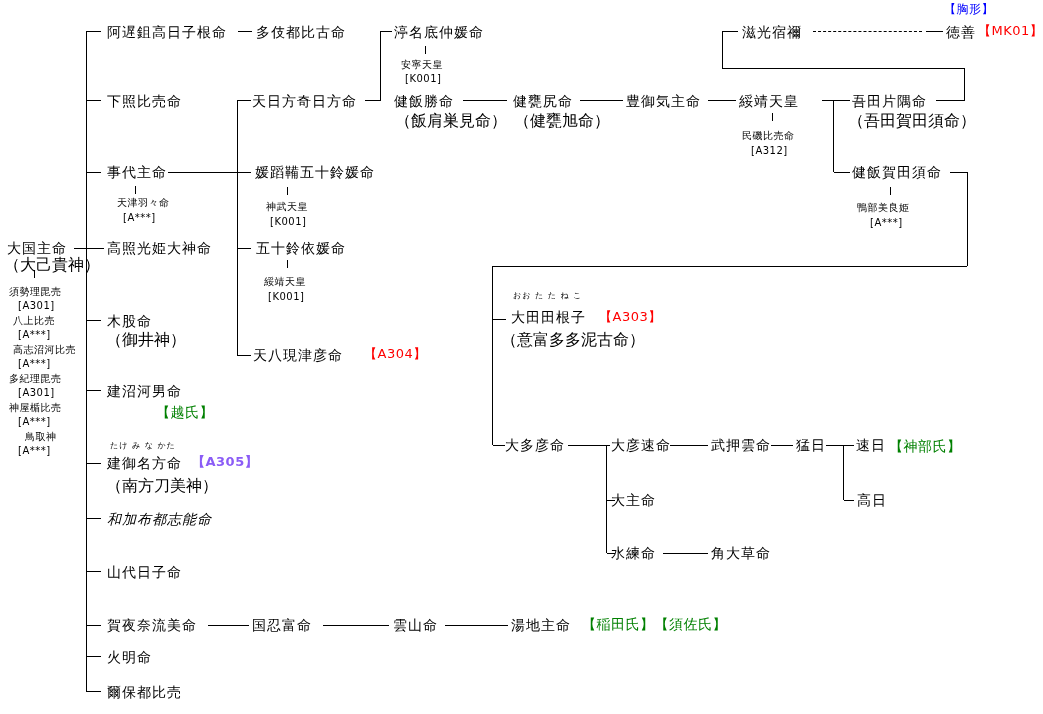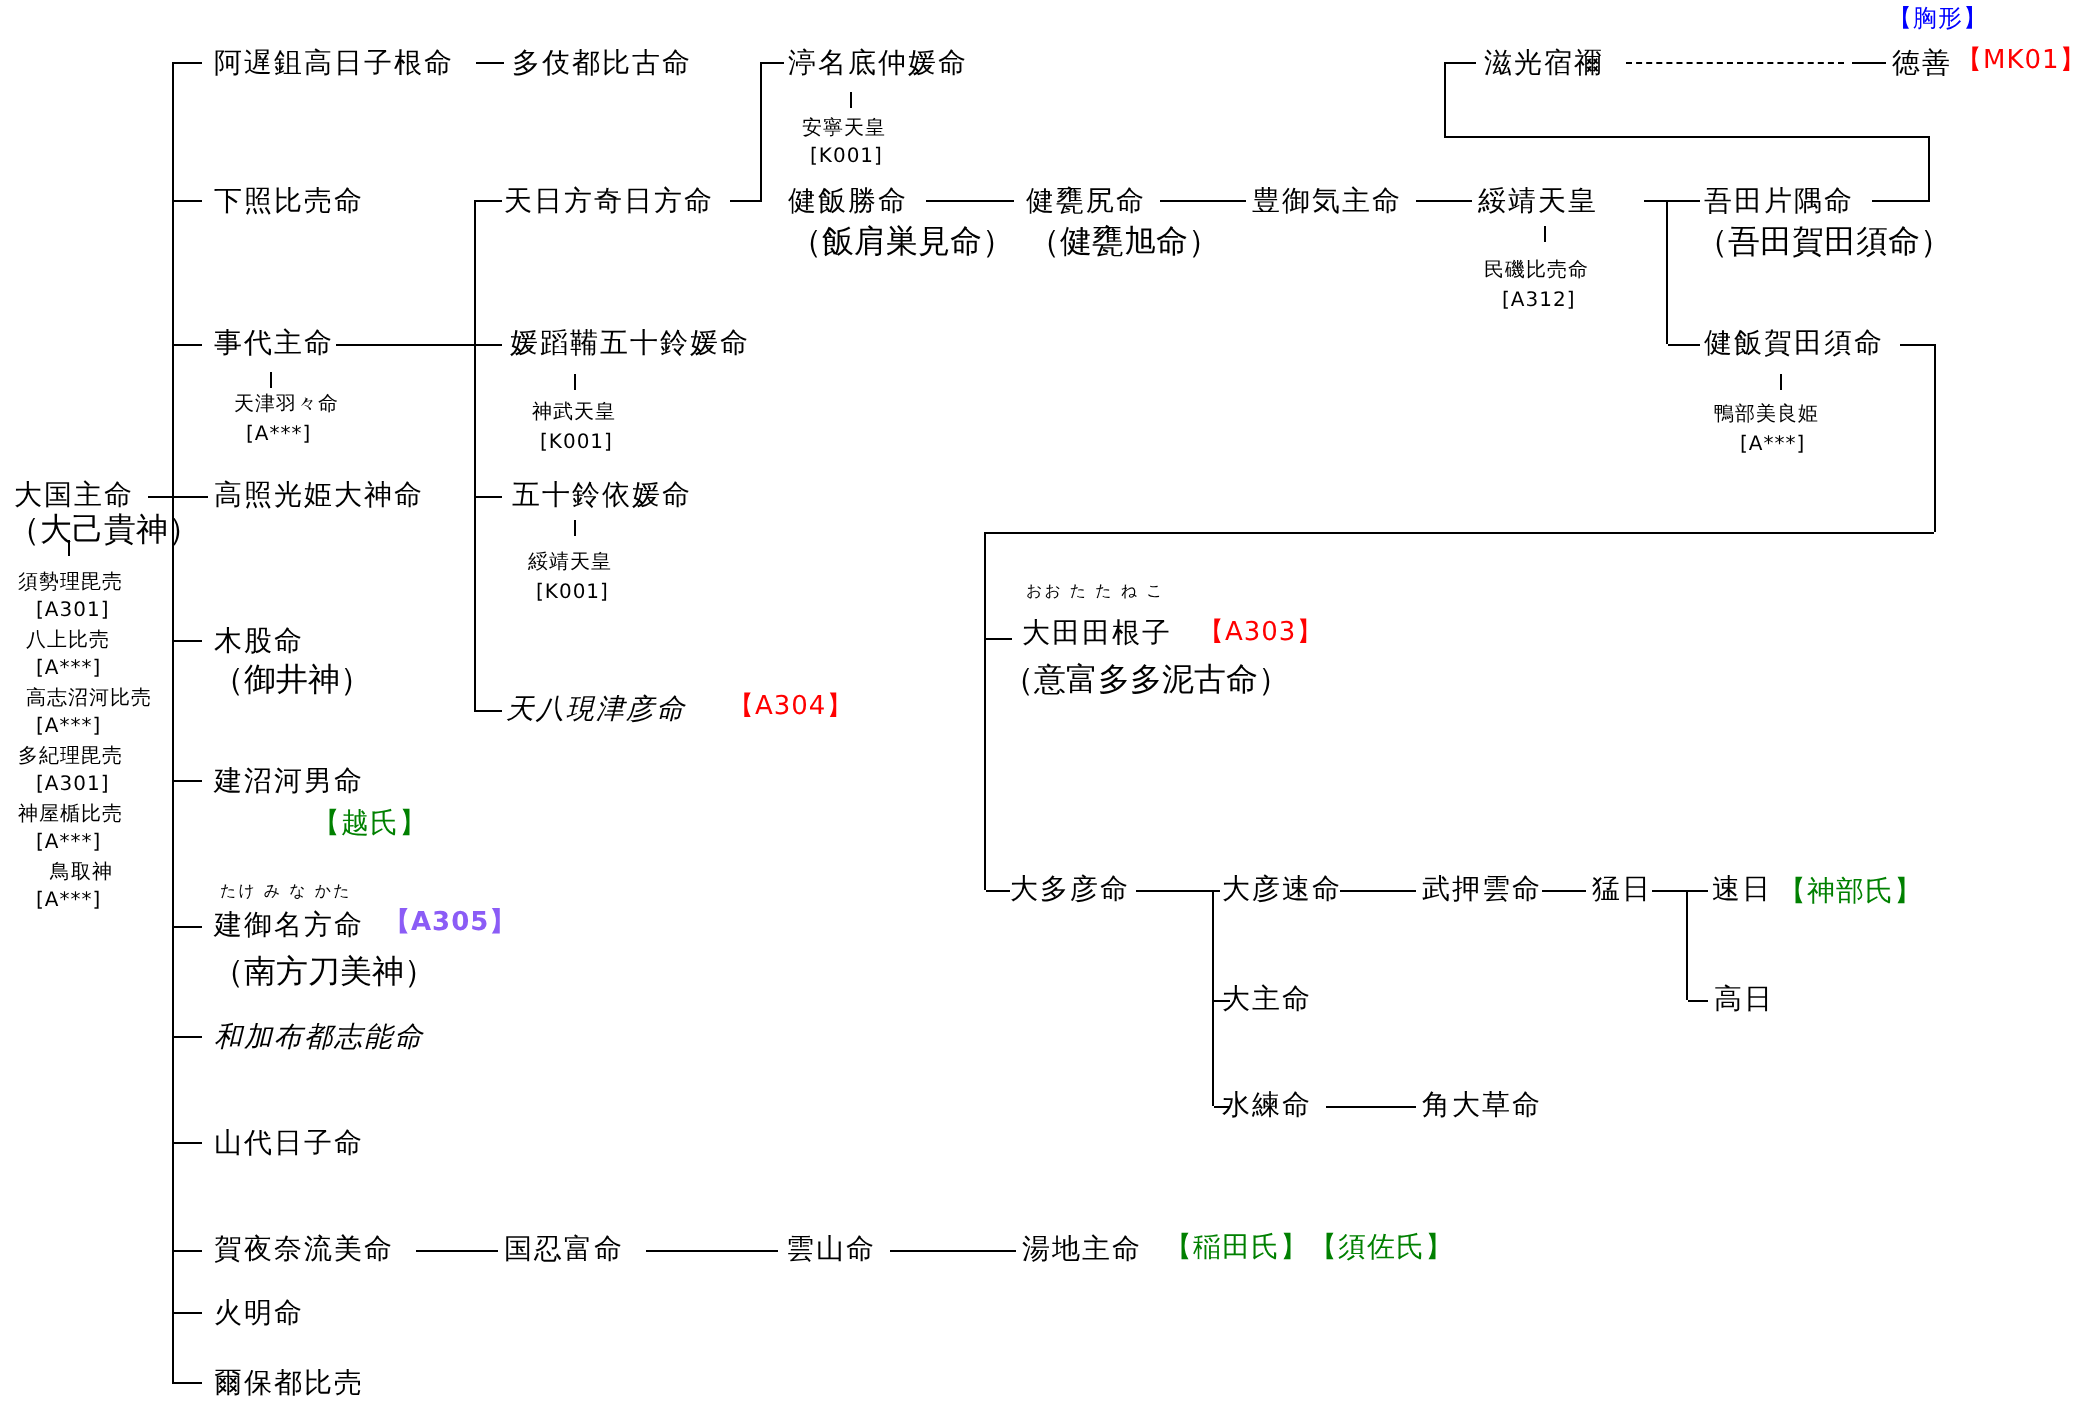--- a/index.html
+++ b/index.html
@@ -34,21 +34,21 @@
     <div class="node t-name" style="left: 739px; top: 94px;">綏靖天皇</div>
     <div class="node t-name" style="left: 852px; top: 94px;">吾田片隅命</div>
     <div class="node t-name" style="left: 107px; top: 165px;">事代主命</div>
     <div class="node t-name" style="left: 255px; top: 165px;">媛蹈鞴五十鈴媛命</div>
     <div class="node t-name" style="left: 852px; top: 165px;">健飯賀田須命</div>
     <div class="node t-name" style="left: 7px; top: 241px;">大国主命</div>
     <div class="node t-name" style="left: 107px; top: 241px;">高照光姫大神命</div>
     <div class="node t-name" style="left: 256px; top: 241px;">五十鈴依媛命</div>
     <div class="node t-name" style="left: 107px; top: 314px;">木股命</div>
     <div class="node t-name" style="left: 511px; top: 310px;">大田田根子</div>
-    <div class="node t-name" style="left: 253px; top: 348px; font-style: italic;">天八現津彦命</div>
+    <div class="node t-name" style="left: 253px; top: 348px;">天八現津彦命</div>
     <div class="node t-name" style="left: 107px; top: 384px;">建沼河男命</div>
     <div class="node t-name" style="left: 107px; top: 456px;">建御名方命</div>
     <div class="node t-name" style="left: 505px; top: 438px;">大多彦命</div>
     <div class="node t-name" style="left: 611px; top: 438px;">大彦速命</div>
     <div class="node t-name" style="left: 711px; top: 438px;">武押雲命</div>
     <div class="node t-name" style="left: 796px; top: 438px;">猛日</div>
     <div class="node t-name" style="left: 856px; top: 438px;">速日</div>
     <div class="node t-name" style="left: 857px; top: 493px;">高日</div>
     <div class="node t-name" style="left: 611px; top: 493px;">大主命</div>
     <div class="node t-name" style="left: 107px; top: 512px; font-style: italic;">和加布都志能命</div>

